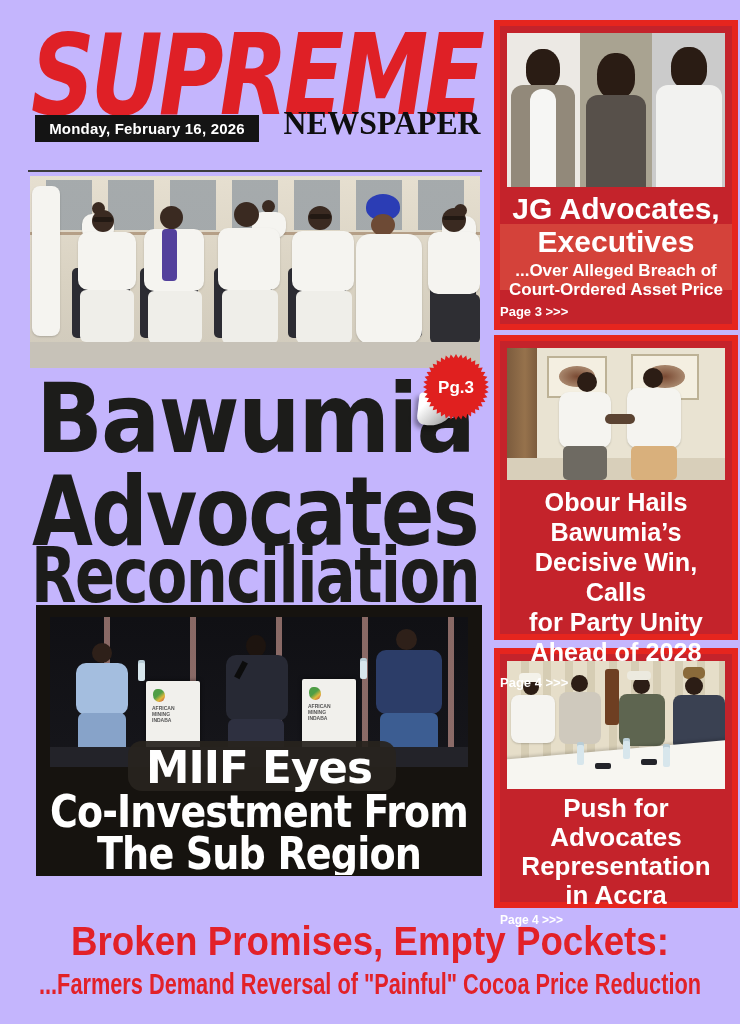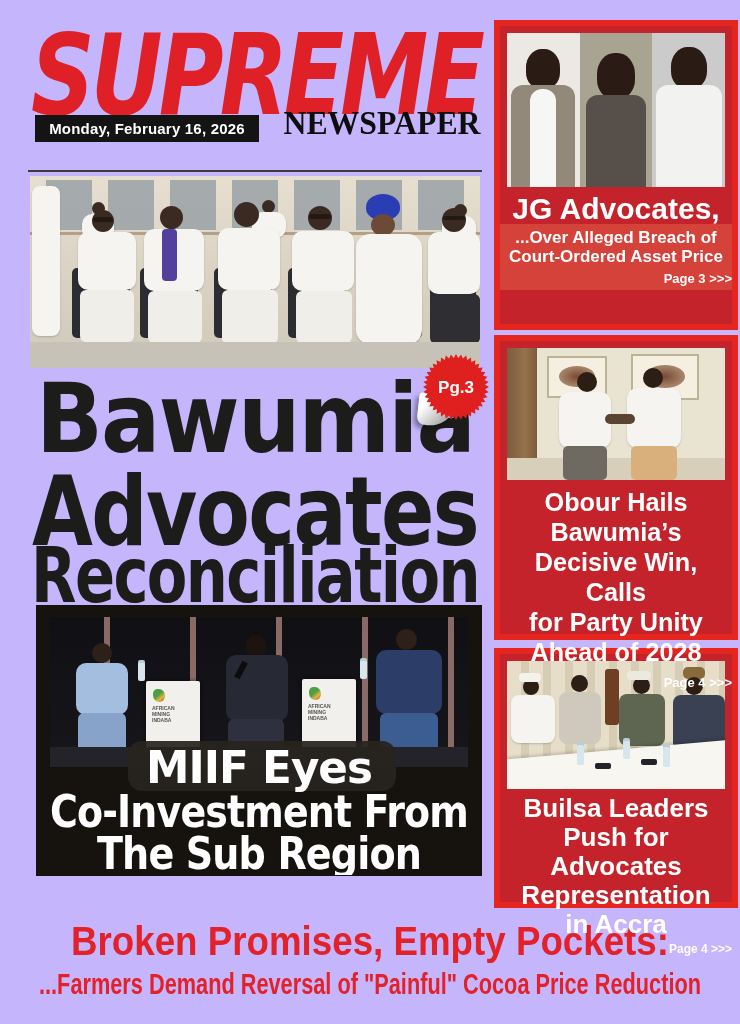--- a/index.html
+++ b/index.html
@@ -64,21 +64,21 @@
   .miif-svg text{font-family:"DejaVu Sans",sans-serif;font-weight:bold;fill:#fff;letter-spacing:-1px;}
 
   
   .side-box{position:absolute;left:494px;width:244px;background:#c4232b;border:6px solid #e6251e;
             box-sizing:border-box;}
   .side-photo{position:absolute;left:7px;right:7px;top:7px;overflow:hidden;background:#ddd;}
   .side-headline{margin:0;text-align:center;color:#fff;font-weight:bold;position:relative;z-index:2;}
   .side-headline span{display:block;}
   .side-sub{position:relative;z-index:2;text-align:center;color:#fff;font-weight:bold;}
   .side-sub span{display:block;}
-  .page-ref{position:relative;z-index:2;text-align:right;color:#fff;font-weight:bold;font-size:13px;}
+  .page-ref{position:relative;z-index:2;text-align:left;color:#fff;font-weight:bold;font-size:13px;}
   .band{position:absolute;left:0;right:0;background:#d4423a;}
 
   
   .portraits{display:flex;height:100%;}
   .portrait{flex:1;position:relative;overflow:hidden;}
   .p1{background:#ece9e4;} .p2{background:#a9a391;} .p3{background:#cbcbcb;}
   .p-head{position:absolute;left:50%;transform:translateX(-50%);background:#2a1c14;border-radius:46% 46% 42% 42%;}
   .p-body{position:absolute;left:50%;transform:translateX(-50%);border-radius:12px 12px 0 0;}
 
   
@@ -243,20 +243,21 @@
           <span class="p-body" style="top:62px;width:60px;height:100px;background:#57504a"></span>
         </div>
         <div class="portrait p3">
           <span class="p-head" style="top:14px;width:36px;height:42px"></span>
           <span class="p-body" style="top:52px;width:66px;height:110px;background:#f2f2f0"></span>
         </div>
       </div>
     </div>
     <h2 class="side-headline" style="margin-top:166px;font-size:30px;line-height:33px">
       <span>JG Advocates,</span>
+      <span>Executives</span>
     </h2>
     <div class="side-sub" style="margin-top:3px;font-size:17px;line-height:19px">
       <span>...Over Alleged Breach of</span>
       <span>Court-Ordered Asset Price</span>
     </div>
     <div class="page-ref" style="margin-top:5px">Page 3 &gt;&gt;&gt;</div>
   </section>
 
   <section class="side-box" style="top:335px;height:305px">
     <div class="side-photo room" style="height:132px">
@@ -301,21 +302,20 @@
       <div class="head abs" style="left:178px;top:16px;width:18px;height:18px;background:#2c1d15"></div>
       <div class="abs" style="left:166px;top:34px;width:52px;height:56px;background:#3a4152;border-radius:8px"></div>
       <div class="tablecloth"></div>
       <div class="bottle" style="left:70px;top:84px;height:20px"></div>
       <div class="bottle" style="left:116px;top:80px;height:18px"></div>
       <div class="bottle" style="left:156px;top:86px;height:20px"></div>
       <div class="phone" style="left:88px;top:102px"></div>
       <div class="phone" style="left:134px;top:98px"></div>
     </div>
     <h2 class="side-headline" style="margin-top:140px;font-size:26px;line-height:29px">
-      <span>Builsa Leaders</span>
       <span>Push for Advocates</span>
       <span>Representation</span>
       <span>in Accra</span>
     </h2>
     <div class="page-ref" style="margin-top:3px;font-size:12px">Page 4 &gt;&gt;&gt;</div>
   </section>
 
   <svg class="bottom-svg" viewBox="0 0 740 104">
     <text x="370" y="47" text-anchor="middle" font-size="41" textLength="598" lengthAdjust="spacingAndGlyphs">Broken Promises, Empty Pockets:</text>
     <text x="370" y="86" text-anchor="middle" font-size="29" textLength="662" lengthAdjust="spacingAndGlyphs">...Farmers Demand Reversal of "Painful" Cocoa Price Reduction</text>

